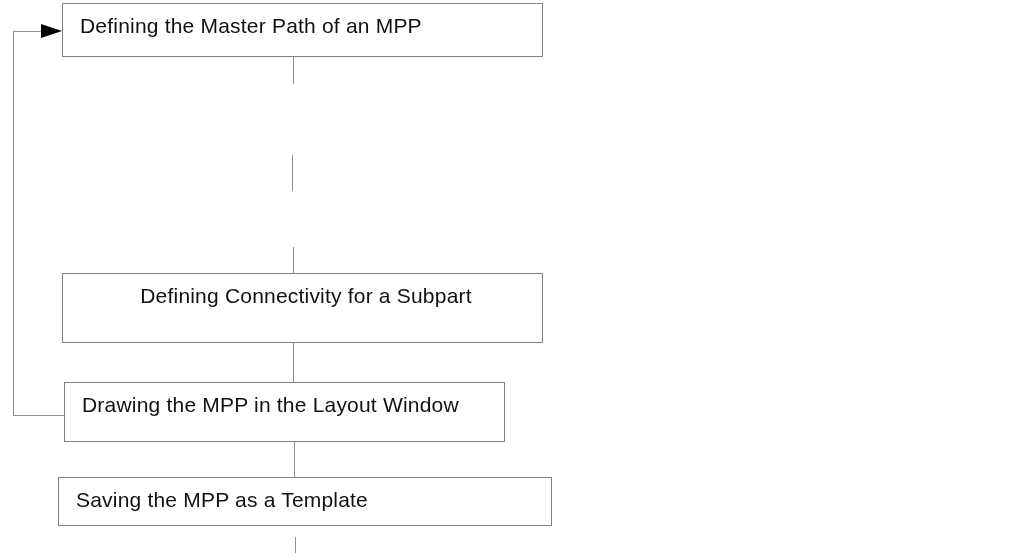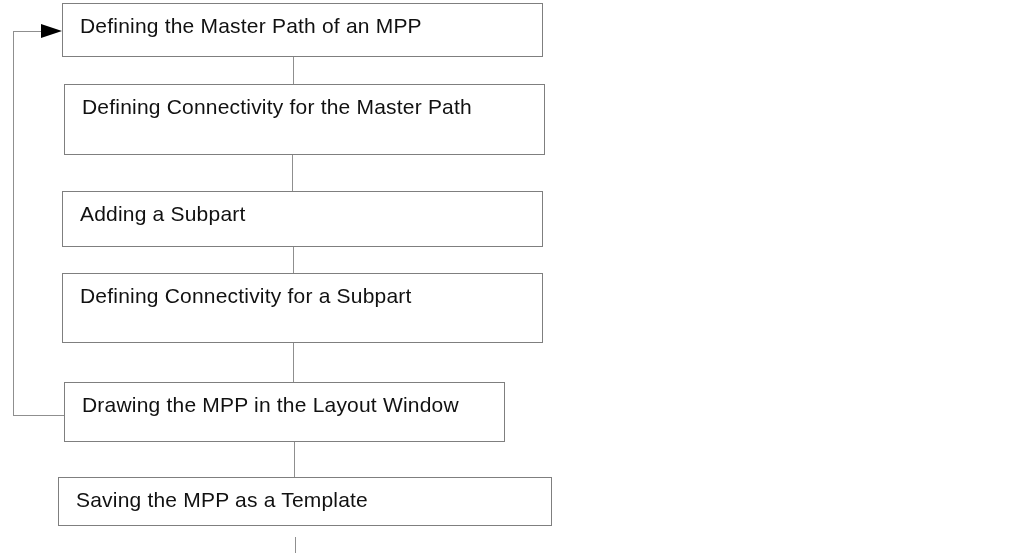--- a/index.html
+++ b/index.html
@@ -23,21 +23,21 @@
     color: var(--text, #111111);
     font-size: 21px;
     letter-spacing: 0.2px;
     padding: 10px 10px 0 17px;
     white-space: nowrap;
     overflow: hidden;
   }
   .box-1 { left: 62px; top: 3px;   width: 481px; height: 54px; }
   .box-2 { left: 64px; top: 84px;  width: 481px; height: 71px; }
   .box-3 { left: 62px; top: 191px; width: 481px; height: 56px; }
-  .box-4 { left: 62px; top: 273px; width: 481px; height: 70px; }
+  .box-4 { left: 62px; top: 273px; width: 481px; height: 70px; text-align: center; }
   .box-5 { left: 64px; top: 382px; width: 441px; height: 60px; }
   .box-6 { left: 58px; top: 477px; width: 494px; height: 49px; }
 
   .vline, .hline {
     position: absolute;
     background: var(--connector, #8f8f8f);
   }
   .vline { width: 1px; }
   .hline { height: 1px; }
 
@@ -66,26 +66,20 @@
   }
 </style>
 </head>
 <body>
 
 <div class="stage">
 
   <div class="flow-box box-1">
     <span>Defining the Master Path of an MPP</span>
   </div>
-  <div class="flow-box box-2">
-    <span>Defining Connectivity for the Master Path</span>
-  </div>
-  <div class="flow-box box-3">
-    <span>Adding a Subpart</span>
-  </div>
   <div class="flow-box box-4">
     <span>Defining Connectivity for a Subpart</span>
   </div>
   <div class="flow-box box-5">
     <span>Drawing the MPP in the Layout Window</span>
   </div>
   <div class="flow-box box-6">
     <span>Saving the MPP as a Template</span>
   </div>
 

